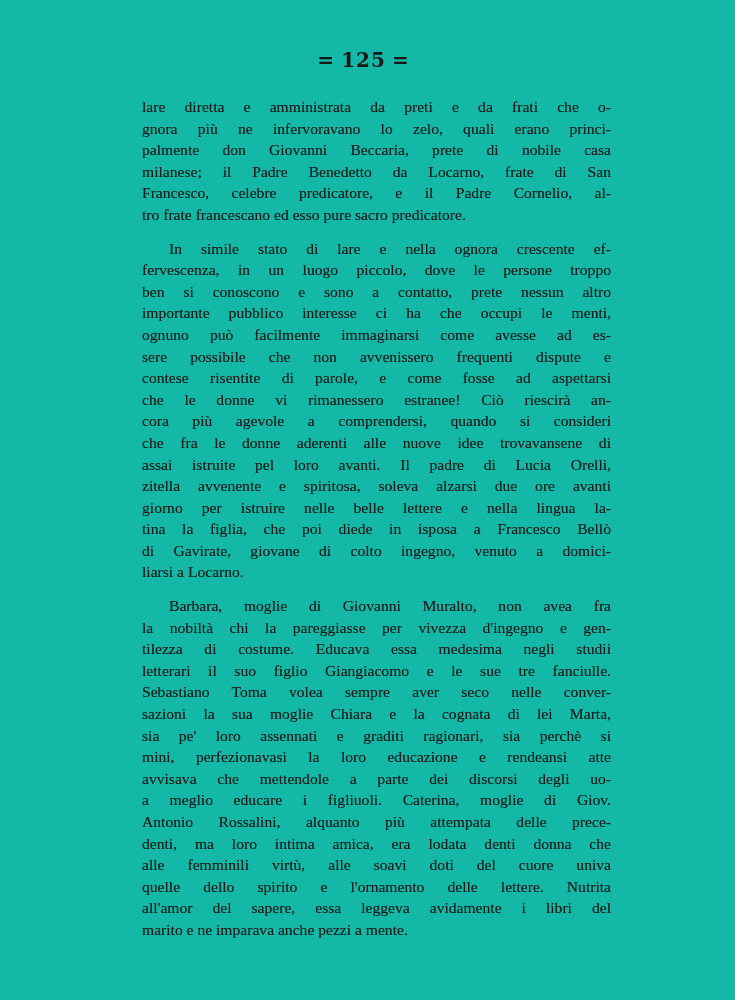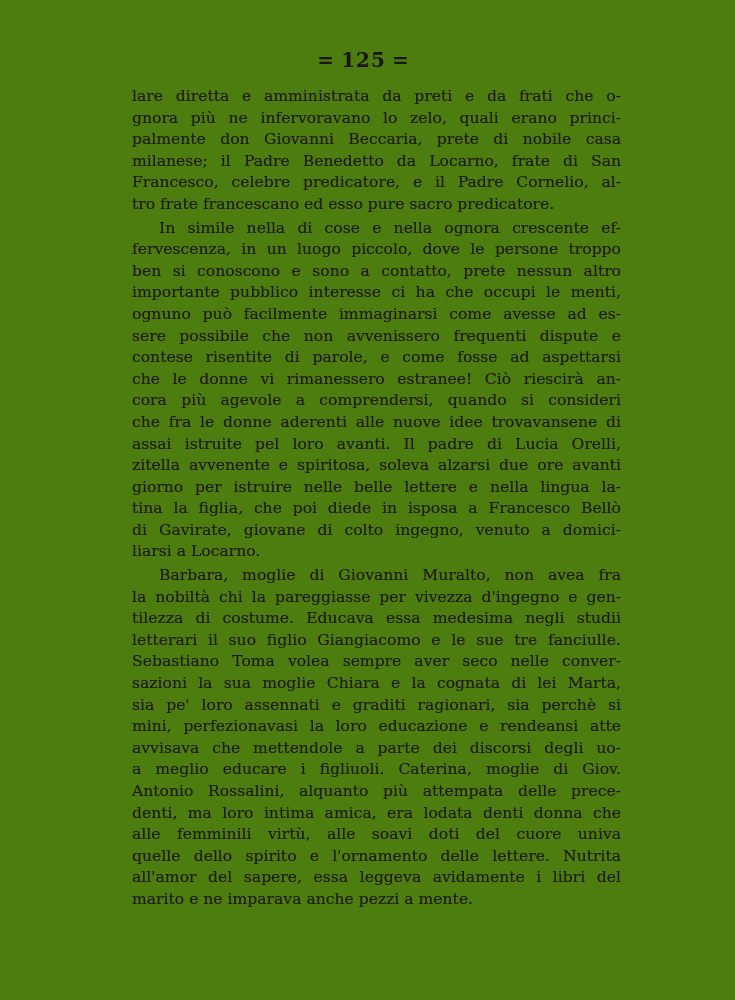--- a/index.html
+++ b/index.html
@@ -5,21 +5,21 @@
   html, body {
     margin: 0;
     padding: 0;
     background: #e8e8e8;
   }
   .page {
     position: relative;
     width: 735px;
     height: 1000px;
     margin: 0 auto;
-    background: #4d7c0f;
+    background: #14b8a6;
     overflow: hidden;
     font-family: "DejaVu Serif", "Liberation Serif", serif;
     color: #1e1d1b;
   }
   .page-header {
     position: absolute;
     top: 48px;
     left: 0;
     width: 727px;
     text-align: center;
@@ -35,22 +35,23 @@
   .text-block {
     position: absolute;
     top: 84px;
     left: 130px;
     width: 493px;
     font-size: 15.6px;
     line-height: 21.6px;
     text-shadow: 0 0 0.6px rgba(30, 28, 24, 0.55);
   }
   .para {
-    margin: 2px;
+    margin: 12px;
     padding: 0;
+    font-family: Liberation Serif, serif;
   }
   .line {
     text-align: justify;
     text-align-last: justify;
     white-space: normal;
     height: 21.6px;
     overflow: visible;
   }
   .line.last {
     text-align-last: left;
@@ -73,21 +74,21 @@
     <p class="para">
       <span class="line" style="display:block">lare diretta e amministrata da preti e da frati che o-</span>
       <span class="line" style="display:block">gnora più ne infervoravano lo zelo, quali erano princi-</span>
       <span class="line" style="display:block">palmente don Giovanni Beccaria, prete di nobile casa</span>
       <span class="line" style="display:block">milanese; il Padre Benedetto da Locarno, frate di San</span>
       <span class="line" style="display:block">Francesco, celebre predicatore, e il Padre Cornelio, al-</span>
       <span class="line last" style="display:block">tro frate francescano ed esso pure sacro predicatore.</span>
     </p>
 
     <p class="para">
-      <span class="line indent" style="display:block">In simile nella di cose e nella ognora crescente ef-</span>
+      <span class="line indent" style="display:block">In simile stato di lare e nella ognora crescente ef-</span>
       <span class="line" style="display:block">fervescenza, in un luogo piccolo, dove le persone troppo</span>
       <span class="line" style="display:block">ben si conoscono e sono a contatto, prete nessun altro</span>
       <span class="line" style="display:block">importante pubblico interesse ci ha che occupi le menti,</span>
       <span class="line" style="display:block">ognuno può facilmente immaginarsi come avesse ad es-</span>
       <span class="line" style="display:block">sere possibile che non avvenissero frequenti dispute e</span>
       <span class="line" style="display:block">contese risentite di parole, e come fosse ad aspettarsi</span>
       <span class="line" style="display:block">che le donne vi rimanessero estranee! Ciò riescirà an-</span>
       <span class="line" style="display:block">cora più agevole a comprendersi, quando si consideri</span>
       <span class="line" style="display:block">che fra le donne aderenti alle nuove idee trovavansene di</span>
       <span class="line" style="display:block">assai istruite pel loro avanti. Il padre di Lucia Orelli,</span>

